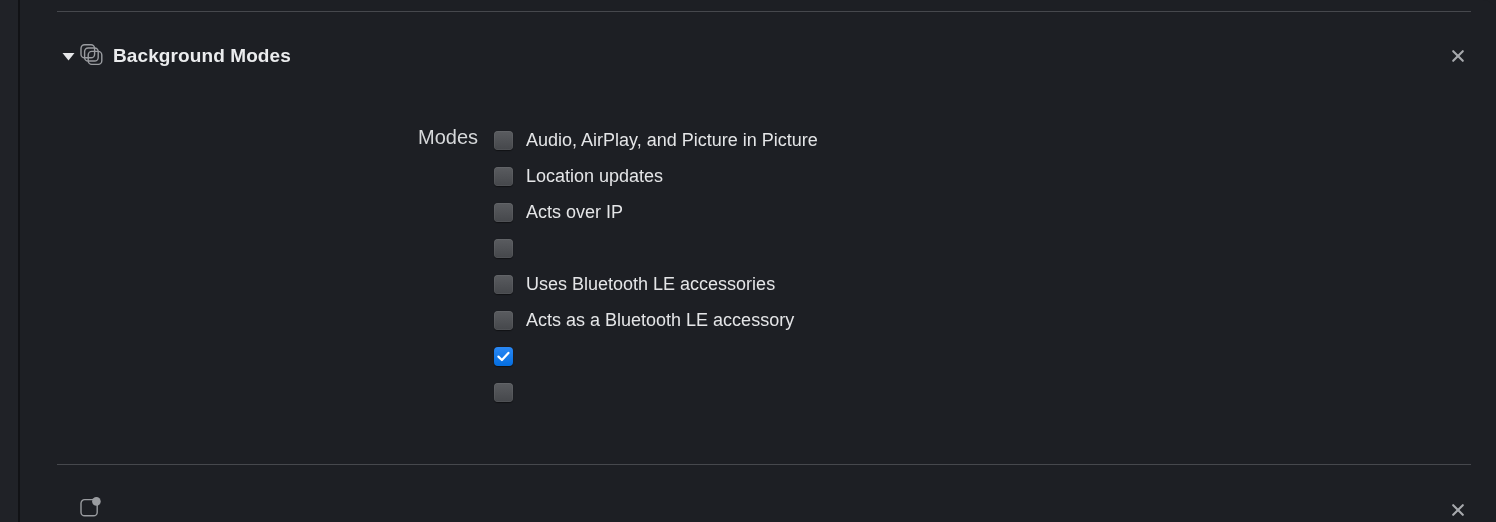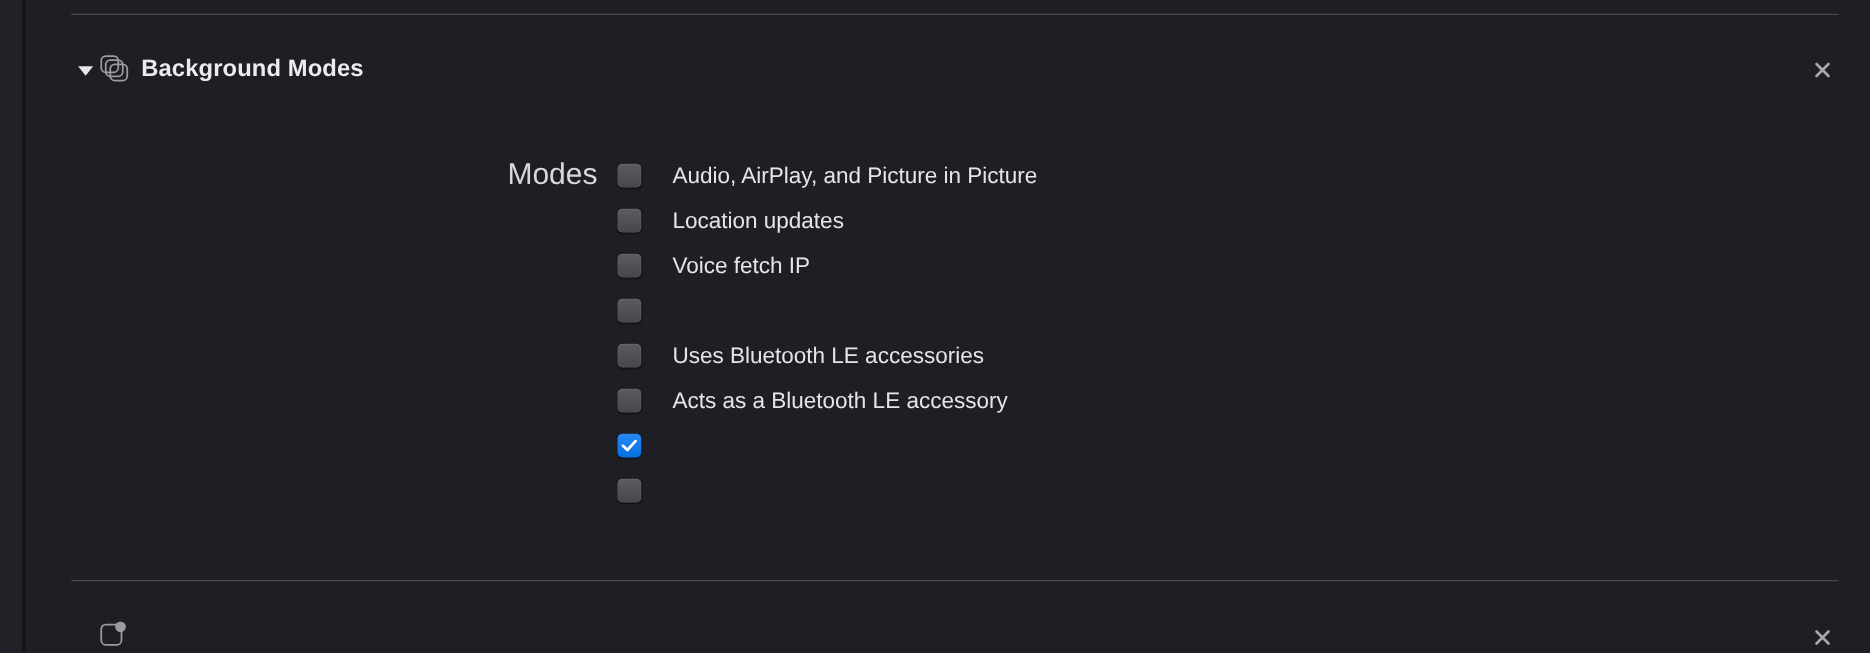--- a/index.html
+++ b/index.html
@@ -98,37 +98,36 @@
   .close-btn.push  { top: 497px; }
   .close-btn svg { display: block; }
 
   
   .field-label {
     position: absolute;
     left: 300px;
     top: 126px;
     width: 178px;
     text-align: right;
-    font-size: 24px;
+    font-size: 20px;
     color: #d6d8da;
     white-space: nowrap;
   }
 
   .modes-list {
     position: absolute;
     left: 494px;
     top: 122px;
   }
 
   .mode-row {
     display: flex;
     align-items: center;
     height: 36px;
     cursor: default;
-    gap: 12px;
   }
 
   .cbox {
     width: 19px; height: 19px;
     border-radius: 4px;
     flex: 0 0 19px;
     position: relative;
     cursor: default;
   }
   .cbox.off {
@@ -201,21 +200,21 @@
       <span class="mode-label">Audio, AirPlay, and Picture in Picture</span>
     </div>
 
     <div class="mode-row">
       <span class="cbox off"></span>
       <span class="mode-label">Location updates</span>
     </div>
 
     <div class="mode-row">
       <span class="cbox off"></span>
-      <span class="mode-label">Voice fetch IP</span>
+      <span class="mode-label">Acts over IP</span>
     </div>
 
     <div class="mode-row">
       <span class="cbox off"></span>
     </div>
 
     <div class="mode-row">
       <span class="cbox off"></span>
       <span class="mode-label">Uses Bluetooth LE accessories</span>
     </div>

